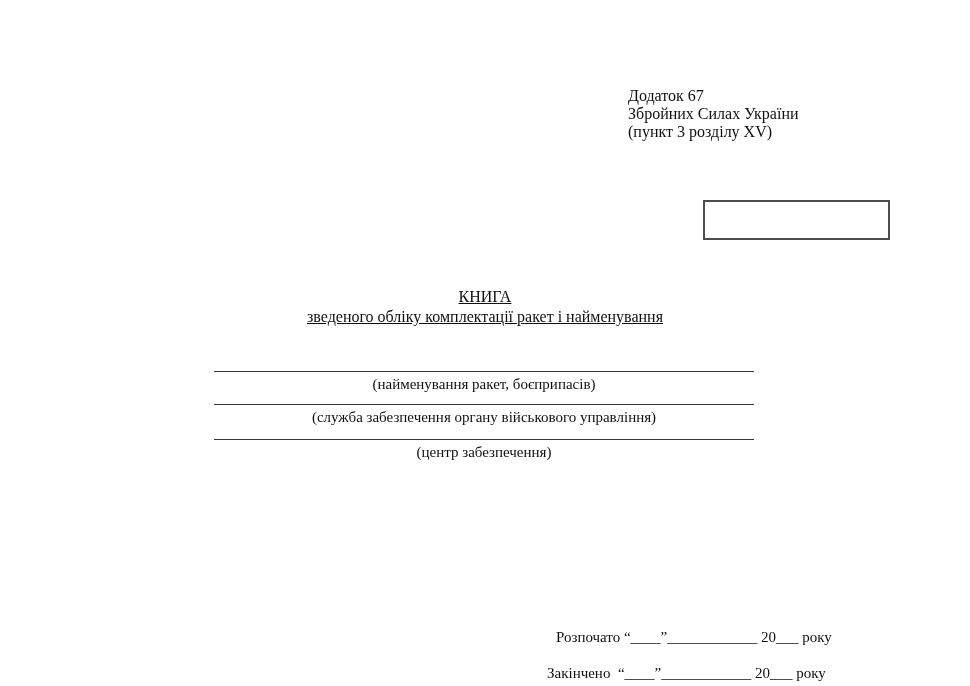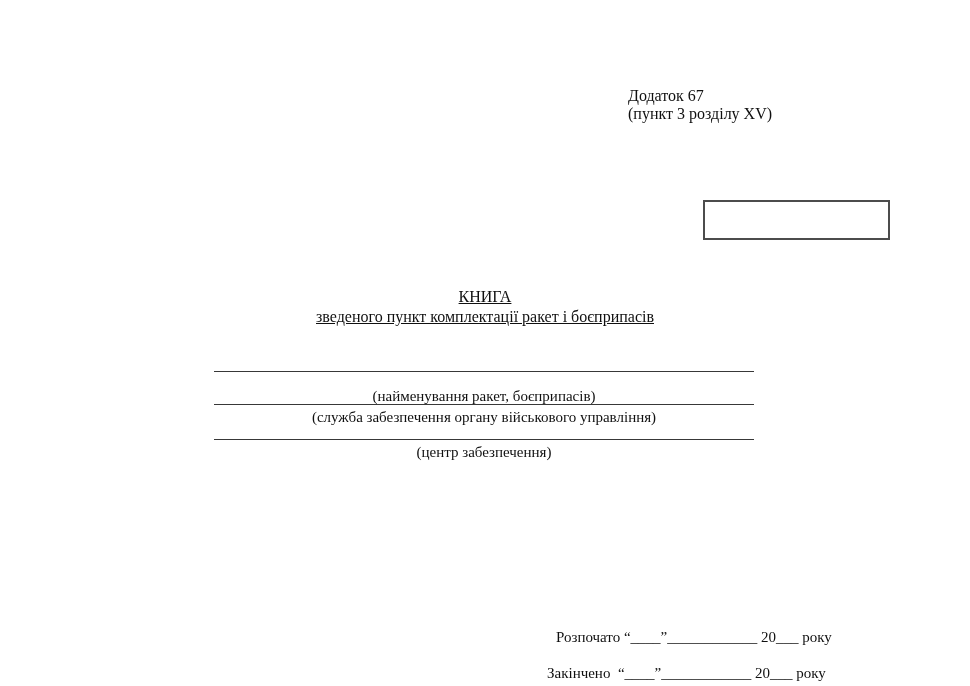--- a/index.html
+++ b/index.html
@@ -57,21 +57,21 @@
   }
   .caption {
     position: absolute;
     left: 214px;
     width: 540px;
     text-align: center;
     font-size: 15px;
     line-height: 17px;
   }
   #rule-1    { top: 371px; }
-  #caption-1 { top: 388px; }
+  #caption-1 { top: 376px; }
   #rule-2    { top: 404px; }
   #caption-2 { top: 409px; }
   #rule-3    { top: 439px; }
   #caption-3 { top: 444px; }
   
   .date-line {
     position: absolute;
     font-size: 15px;
     line-height: 18px;
     white-space: pre;
@@ -80,28 +80,29 @@
   #date-started  { left: 556px; top: 580px; }
   #date-finished { left: 547px; top: 616px; }
 </style>
 </head>
 <body>
 
 <div class="sheet">
 
   <div class="appendix-note">
     <div>Додаток 67</div>
+    <div>Збройних Силах України</div>
     <div>(пункт 3 розділу XV)</div>
   </div>
 
   <div class="stamp-box"></div>
 
   <div class="title-block">
     <div>КНИГА</div>
-    <div>зведеного пункт комплектації ракет і боєприпасів</div>
+    <div>зведеного обліку комплектації ракет і найменування</div>
   </div>
 
   <div class="rule" id="rule-1"></div>
   <div class="caption" id="caption-1">(найменування ракет, боєприпасів)</div>
 
   <div class="rule" id="rule-2"></div>
   <div class="caption" id="caption-2">(служба забезпечення органу військового управління)</div>
 
   <div class="rule" id="rule-3"></div>
   <div class="caption" id="caption-3">(центр забезпечення)</div>

